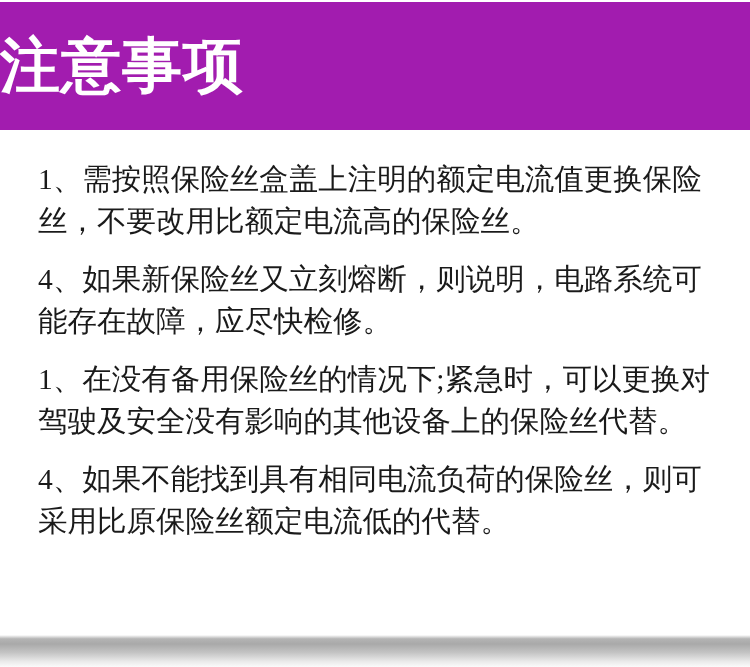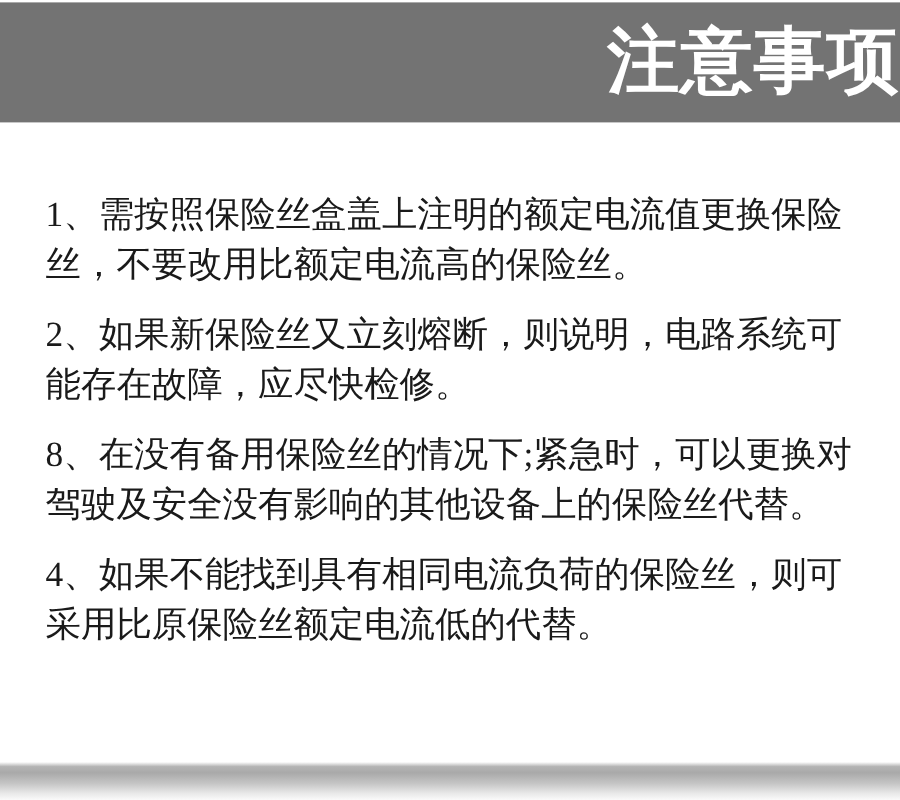--- a/index.html
+++ b/index.html
@@ -19,25 +19,25 @@
     height: 667px;
     background: #ffffff;
     box-sizing: border-box;
   }
   
   .banner {
     position: absolute;
     left: 0;
     top: 2px;
     width: 750px;
-    height: 100px;
-    background: #737373;
+    height: 128px;
+    background: #a21caf;
     display: flex;
     align-items: center;
-    justify-content: flex-end;
+    justify-content: flex-start;
   }
   .banner-title {
     color: #ffffff;
     font-size: 60px;
     line-height: 1;
     font-weight: bold;
     letter-spacing: 1px;
     font-family: "DejaVu Sans", "Liberation Sans", sans-serif;
     white-space: nowrap;
     padding-bottom: 2px;
@@ -83,20 +83,20 @@
 <body>
 
 <div class="page">
 
   <div class="banner">
     <div class="banner-title">注意事项</div>
   </div>
 
   <div class="notice-list">
     <p class="notice-item">1、需按照保险丝盒盖上注明的额定电流值更换保险丝，不要改用比额定电流高的保险丝。</p>
-    <p class="notice-item">2、如果新保险丝又立刻熔断，则说明，电路系统可能存在故障，应尽快检修。</p>
-    <p class="notice-item">8、在没有备用保险丝的情况下;紧急时，可以更换对驾驶及安全没有影响的其他设备上的保险丝代替。</p>
+    <p class="notice-item">4、如果新保险丝又立刻熔断，则说明，电路系统可能存在故障，应尽快检修。</p>
+    <p class="notice-item">1、在没有备用保险丝的情况下;紧急时，可以更换对驾驶及安全没有影响的其他设备上的保险丝代替。</p>
     <p class="notice-item">4、如果不能找到具有相同电流负荷的保险丝，则可采用比原保险丝额定电流低的代替。</p>
   </div>
 
   <div class="bottom-shadow"></div>
 
 </div>
 
 </body></html>

